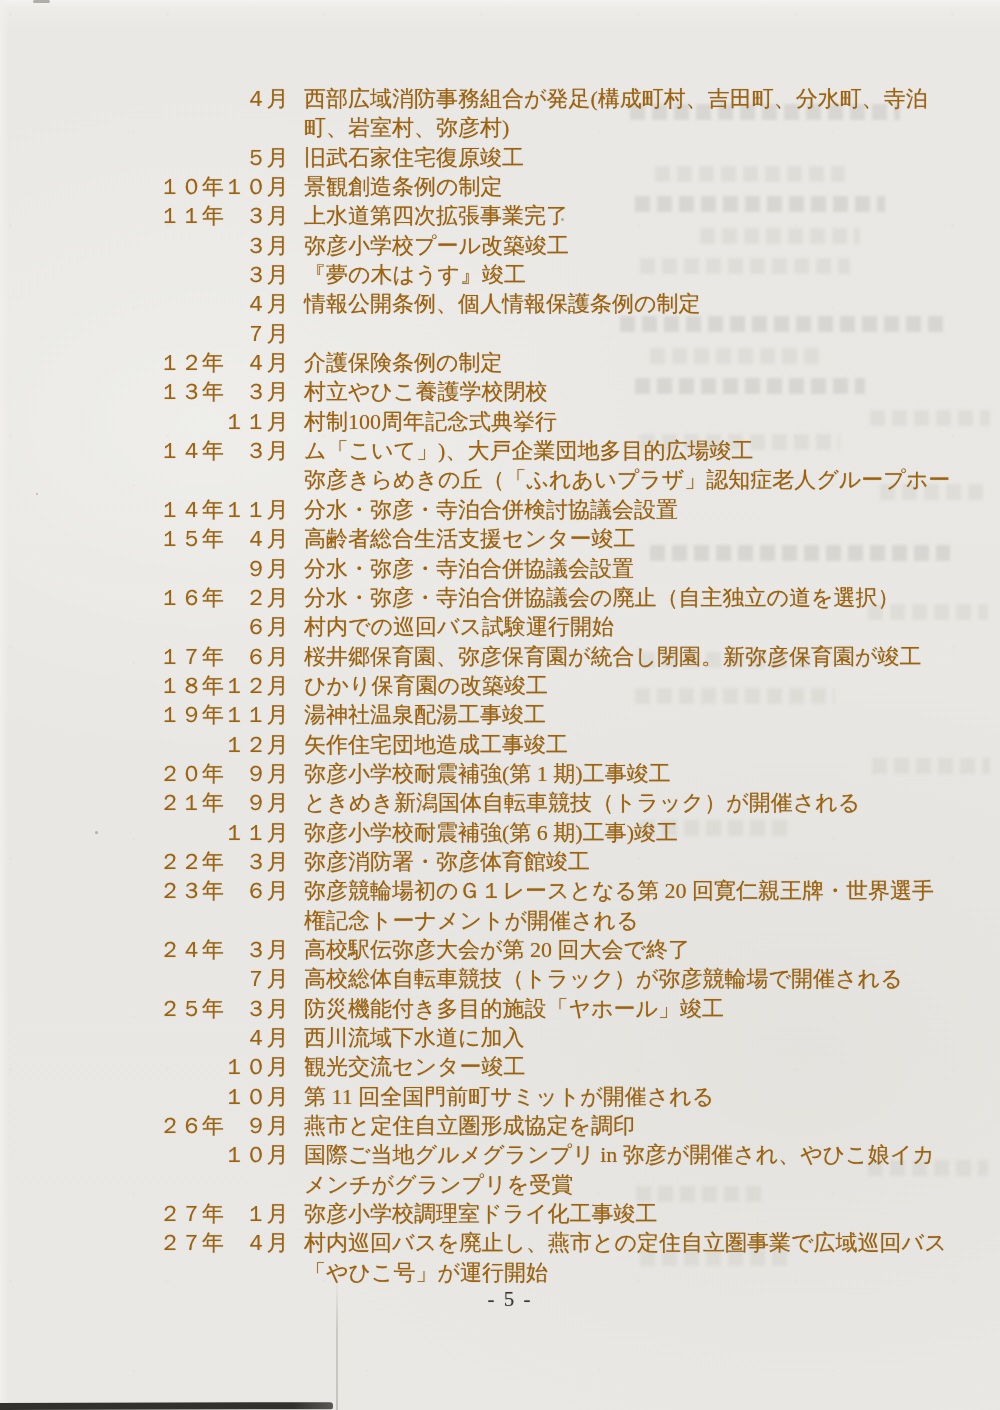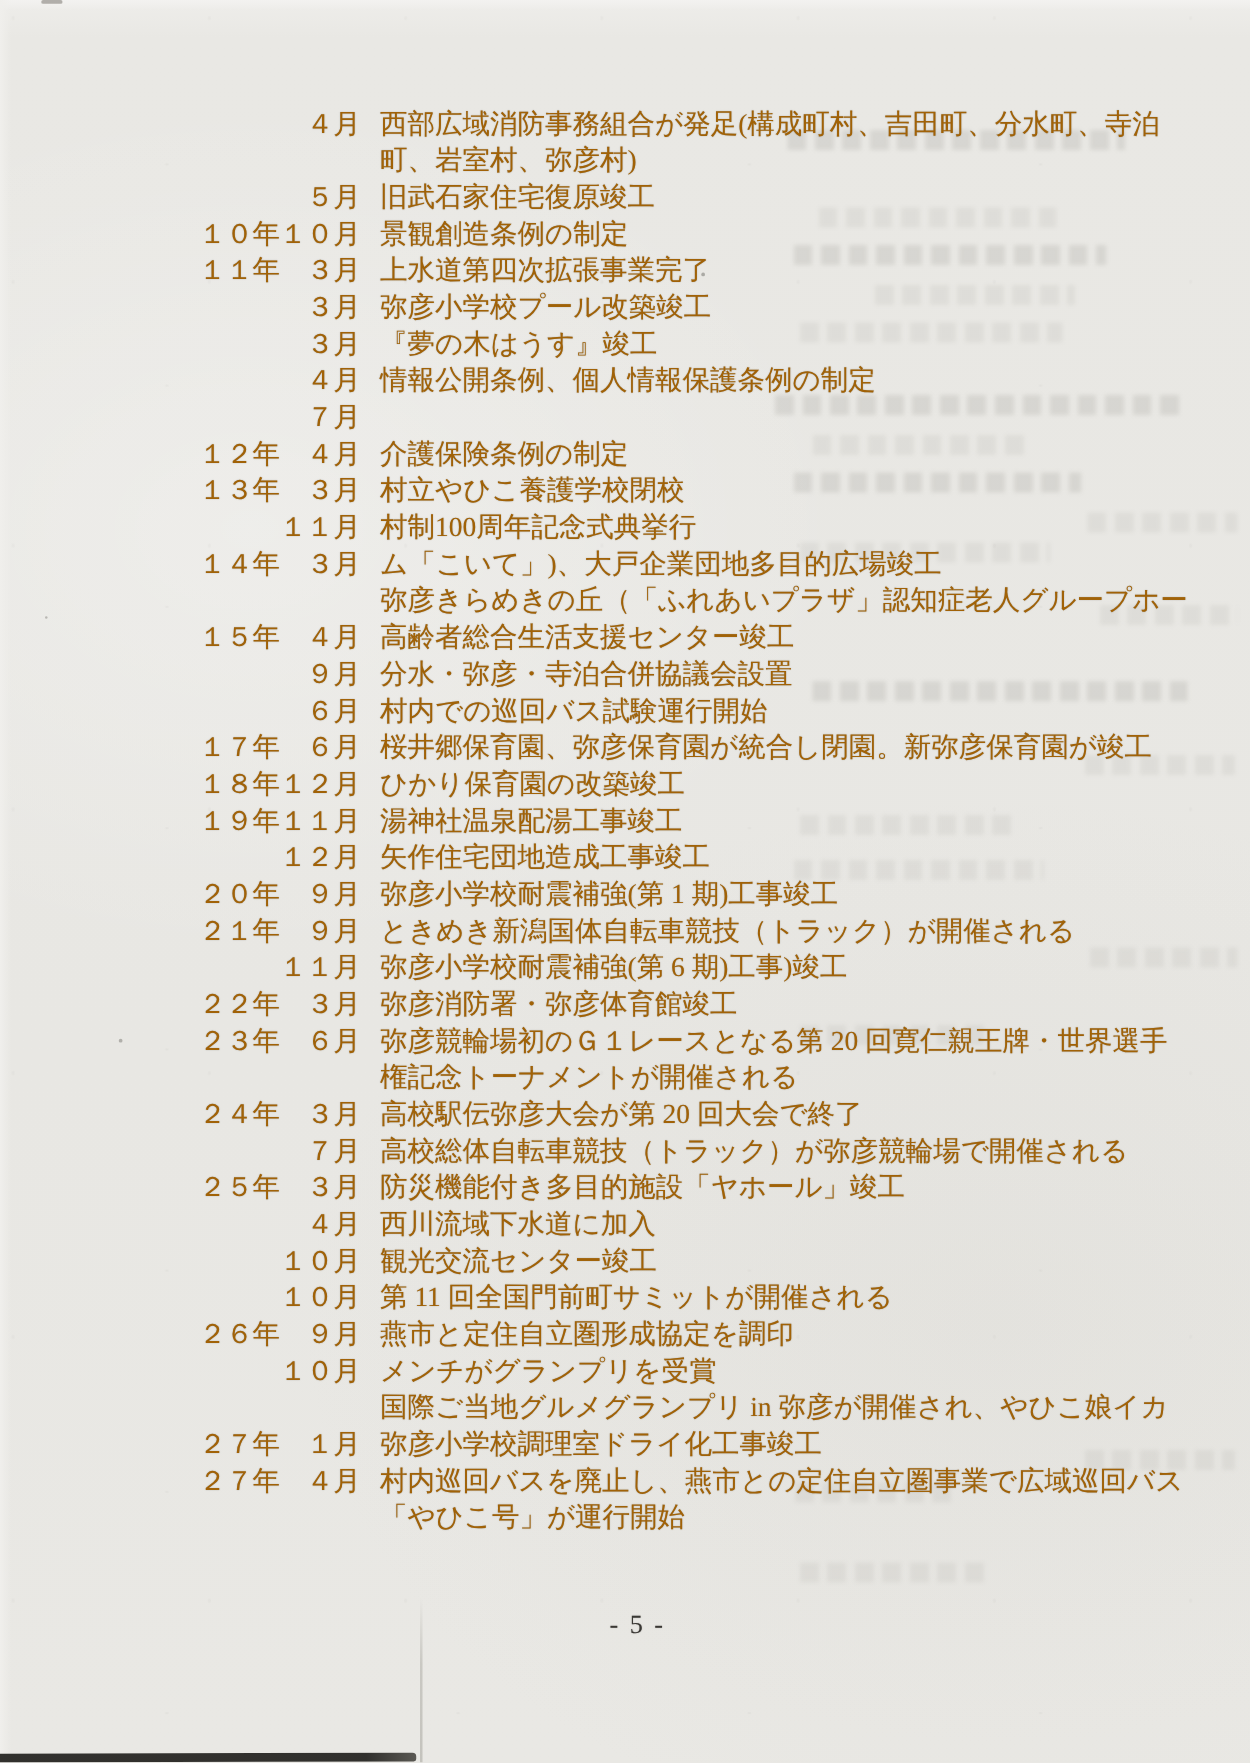--- a/index.html
+++ b/index.html
@@ -170,35 +170,47 @@
   </div>
 
   <div class="row">
     <div class="d-cell">１４年　３月</div>
     <div class="t-cell">
         <div class="tl">ム「こいて」)、大戸企業団地多目的広場竣工</div>
         <div class="tl">弥彦きらめきの丘（「ふれあいプラザ」認知症老人グループホー</div>
       </div>
   </div>
 
+  <div class="row">
+    <div class="d-cell">１４年１１月</div>
+    <div class="t-cell">
+        <div class="tl">分水・弥彦・寺泊合併検討協議会設置</div>
+      </div>
+  </div>
 
   <div class="row">
     <div class="d-cell">１５年　４月</div>
     <div class="t-cell">
         <div class="tl">高齢者総合生活支援センター竣工</div>
       </div>
   </div>
 
   <div class="row">
     <div class="d-cell">９月</div>
     <div class="t-cell">
         <div class="tl">分水・弥彦・寺泊合併協議会設置</div>
       </div>
   </div>
 
+  <div class="row">
+    <div class="d-cell">１６年　２月</div>
+    <div class="t-cell">
+        <div class="tl">分水・弥彦・寺泊合併協議会の廃止（自主独立の道を選択）</div>
+      </div>
+  </div>
 
   <div class="row">
     <div class="d-cell">６月</div>
     <div class="t-cell">
         <div class="tl">村内での巡回バス試験運行開始</div>
       </div>
   </div>
 
   <div class="row">
     <div class="d-cell">１７年　６月</div>
@@ -309,22 +321,22 @@
   <div class="row">
     <div class="d-cell">２６年　９月</div>
     <div class="t-cell">
         <div class="tl">燕市と定住自立圏形成協定を調印</div>
       </div>
   </div>
 
   <div class="row">
     <div class="d-cell">１０月</div>
     <div class="t-cell">
+        <div class="tl">国際ご当地グルメグランプリ in 弥彦が開催され、やひこ娘イカ</div>
         <div class="tl">メンチがグランプリを受賞</div>
-        <div class="tl">国際ご当地グルメグランプリ in 弥彦が開催され、やひこ娘イカ</div>
       </div>
   </div>
 
   <div class="row">
     <div class="d-cell">２７年　１月</div>
     <div class="t-cell">
         <div class="tl">弥彦小学校調理室ドライ化工事竣工</div>
       </div>
   </div>
 

